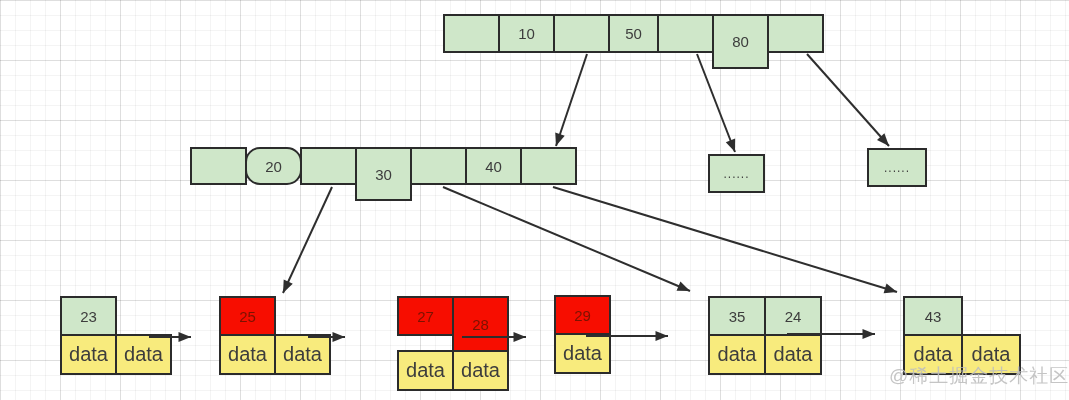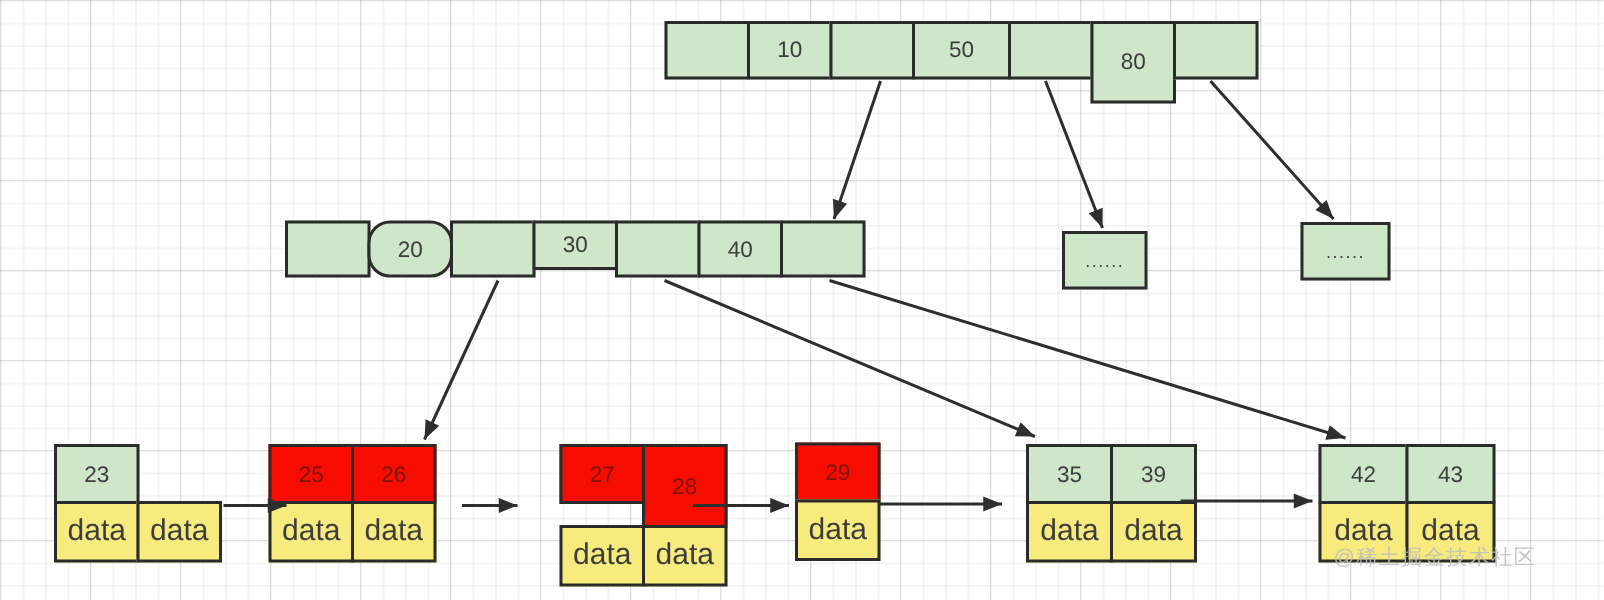--- a/index.html
+++ b/index.html
@@ -15,34 +15,34 @@
     background-image:
       linear-gradient(rgba(0,0,0,0.09) 1px, transparent 1px),
       linear-gradient(90deg, rgba(0,0,0,0.09) 1px, transparent 1px),
       linear-gradient(rgba(0,0,0,0.045) 1px, transparent 1px),
       linear-gradient(90deg, rgba(0,0,0,0.045) 1px, transparent 1px);
     background-size:60px 60px, 60px 60px, 15px 15px, 15px 15px;
   }
   #arrows-svg{position:absolute; left:0; top:0; z-index:3; pointer-events:none;}
   .arrow-line{stroke:var(--arrow); stroke-width:2;}
   .inode{position:absolute; display:flex; z-index:2;}
-  .leaf{position:absolute; z-index:2;}
+  .leaf{position:absolute; z-index:2;margin-left:24px;}
   .lrow{display:flex;}
   .cell{
     box-sizing:border-box; border:2px solid var(--border);
     display:flex; align-items:center; justify-content:center;
     font-size:15px; color:var(--key-text); background:var(--green);
   }
   .inode .cell + .cell, .lrow .cell + .cell{margin-left:-2px;}
   .cell.red{background:var(--red); color:var(--red-text);}
   .cell.yellow{background:var(--yellow); font-size:20px; color:var(--key-text);}
   .enode{position:absolute; z-index:2; font-size:12px; letter-spacing:1px; color:var(--key-text);}
   #watermark{
     position:absolute; left:889px; top:363px; z-index:6;
-    font-size:14px; letter-spacing:1px; color:var(--wm); opacity:0.9;
+    font-size:19px; letter-spacing:1px; color:var(--wm); opacity:0.9;
     white-space:nowrap;
   }
 </style>
 </head>
 <body>
 
 <div id="canvas">
   <svg id="arrows-svg" width="1069" height="400" viewBox="0 0 1069 400">
     <defs>
       <marker id="ah" markerUnits="userSpaceOnUse" markerWidth="14" markerHeight="11" refX="13" refY="5.5" orient="auto">
@@ -59,49 +59,48 @@
       <line x1="308" y1="337" x2="345" y2="337" class="arrow-line" marker-end="url(#ah)"></line>
       <line x1="462" y1="337" x2="526" y2="337" class="arrow-line" marker-end="url(#ah)"></line>
       <line x1="586" y1="336" x2="668" y2="336" class="arrow-line" marker-end="url(#ah)"></line>
       <line x1="787" y1="334" x2="875" y2="334" class="arrow-line" marker-end="url(#ah)"></line>
     </svg>
   <div id="nodes-layer">
       <div class="inode" style="left: 443px; top: 14px;">
         <div class="cell green" style="width: 57px; height: 39px;"></div>
         <div class="cell green" style="width: 57px; height: 39px;">10</div>
         <div class="cell green" style="width: 57px; height: 39px;"></div>
-        <div class="cell green" style="width: 66px; height: 39px;">50</div>
+        <div class="cell green" style="width: 51px; height: 39px;">50</div>
         <div class="cell green" style="width: 57px; height: 39px;"></div>
         <div class="cell green" style="width: 57px; height: 55px;">80</div>
         <div class="cell green" style="width: 57px; height: 39px;"></div>
       </div>
       <div class="inode" style="left: 190px; top: 147px;">
         <div class="cell green" style="width: 57px; height: 38px;"></div>
         <div class="cell green" style="width: 57px; height: 38px; border-radius: 15px;">20</div>
         <div class="cell green" style="width: 57px; height: 38px;"></div>
-        <div class="cell green" style="width: 57px; height: 33px;">30</div>
+        <div class="cell green" style="width: 57px; height: 54px;">30</div>
         <div class="cell green" style="width: 57px; height: 38px;"></div>
         <div class="cell green" style="width: 57px; height: 38px;">40</div>
         <div class="cell green" style="width: 57px; height: 38px;"></div>
       </div>
       <div class="cell enode" style="left: 708px; top: 154px; width: 57px; height: 39px;">......</div>
       <div class="cell enode" style="left: 867px; top: 148px; width: 60px; height: 39px;">......</div>
       <div class="leaf" style="left: 36px; top: 296px;">
         <div class="lrow">
           <div class="cell green" style="width: 57px; height: 40px;">23</div>
         </div>
         <div class="lrow" style="margin-top: -2px;">
           <div class="cell yellow" style="width: 57px; height: 41px;">data</div>
           <div class="cell yellow" style="width: 57px; height: 41px;">data</div>
         </div>
       </div>
-      <div class="leaf" style="left: 179px; top: 296px;">
+      <div class="leaf" style="left: 195px; top: 296px;">
         <div class="lrow">
           <div class="cell red" style="width: 57px; height: 40px;">25</div>
-          <div class="cell red" style="width: 57px; height: 40px;">26</div>
         </div>
         <div class="lrow" style="margin-top: -2px;">
           <div class="cell yellow" style="width: 57px; height: 41px;">data</div>
           <div class="cell yellow" style="width: 57px; height: 41px;">data</div>
         </div>
       </div>
       <div class="leaf" style="left: 349px; top: 296px; padding-left: 24px;">
         <div class="lrow">
           <div class="cell red" style="width: 57px; height: 40px;">27</div>
           <div class="cell red" style="width: 57px; height: 56px;">28</div>
@@ -115,30 +114,29 @@
         <div class="lrow">
           <div class="cell red" style="width: 57px; height: 40px;">29</div>
         </div>
         <div class="lrow" style="margin-top: -2px;">
           <div class="cell yellow" style="width: 57px; height: 41px;">data</div>
         </div>
       </div>
       <div class="leaf" style="left: 672px; top: 296px; padding-left: 12px;">
         <div class="lrow">
           <div class="cell green" style="width: 58px; height: 40px;">35</div>
-          <div class="cell green" style="width: 58px; height: 40px;">39</div>
+          <div class="cell green" style="width: 58px; height: 40px;">24</div>
         </div>
         <div class="lrow" style="margin-top: -2px;">
           <div class="cell yellow" style="width: 58px; height: 41px;">data</div>
           <div class="cell yellow" style="width: 58px; height: 41px;">data</div>
         </div>
       </div>
       <div class="leaf" style="left: 879px; top: 296px;">
         <div class="lrow">
-          <div class="cell green" style="width: 60px; height: 40px;">42</div>
           <div class="cell green" style="width: 60px; height: 40px;">43</div>
         </div>
         <div class="lrow" style="margin-top: -2px;">
           <div class="cell yellow" style="width: 60px; height: 41px;">data</div>
           <div class="cell yellow" style="width: 60px; height: 41px;">data</div>
         </div>
       </div>
     </div>
   <div id="watermark">@稀土掘金技术社区</div>
 </div>

